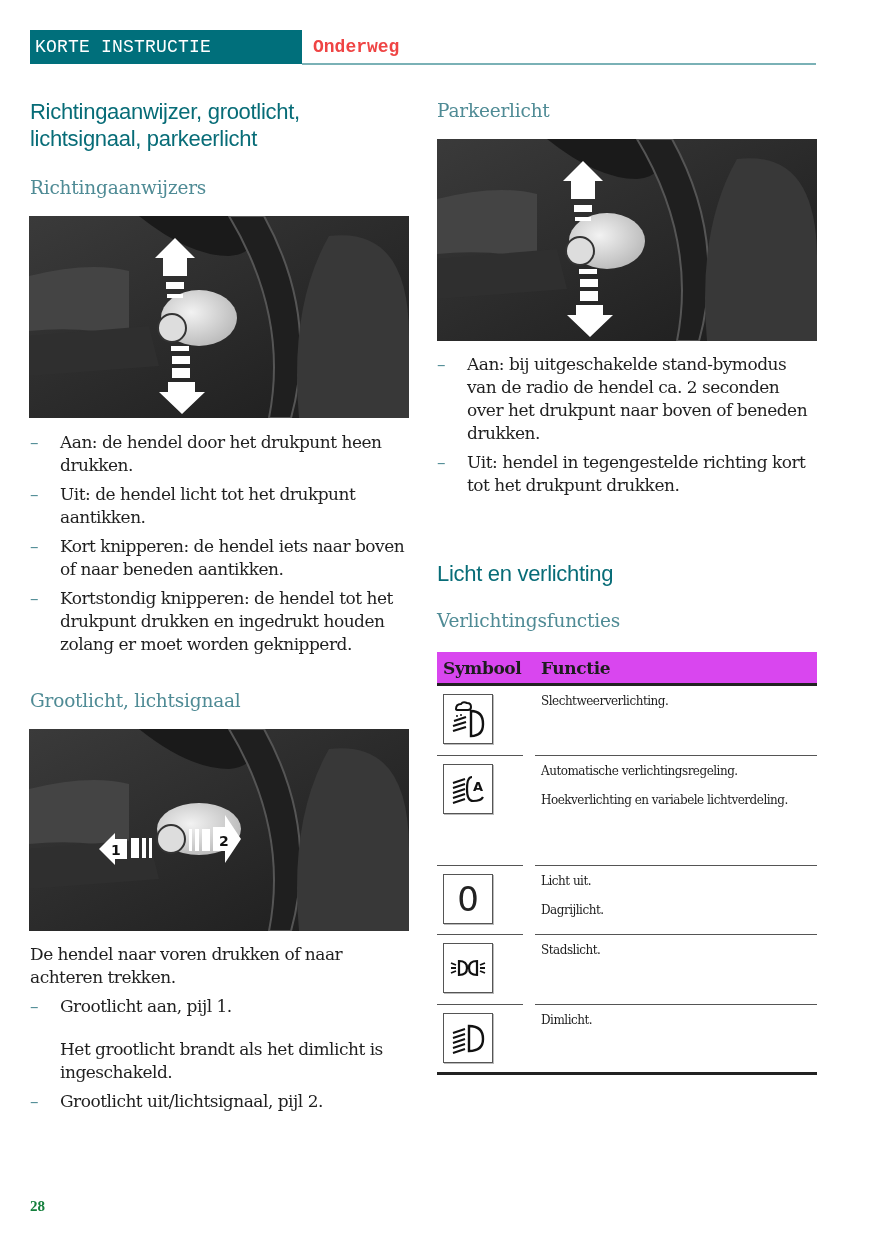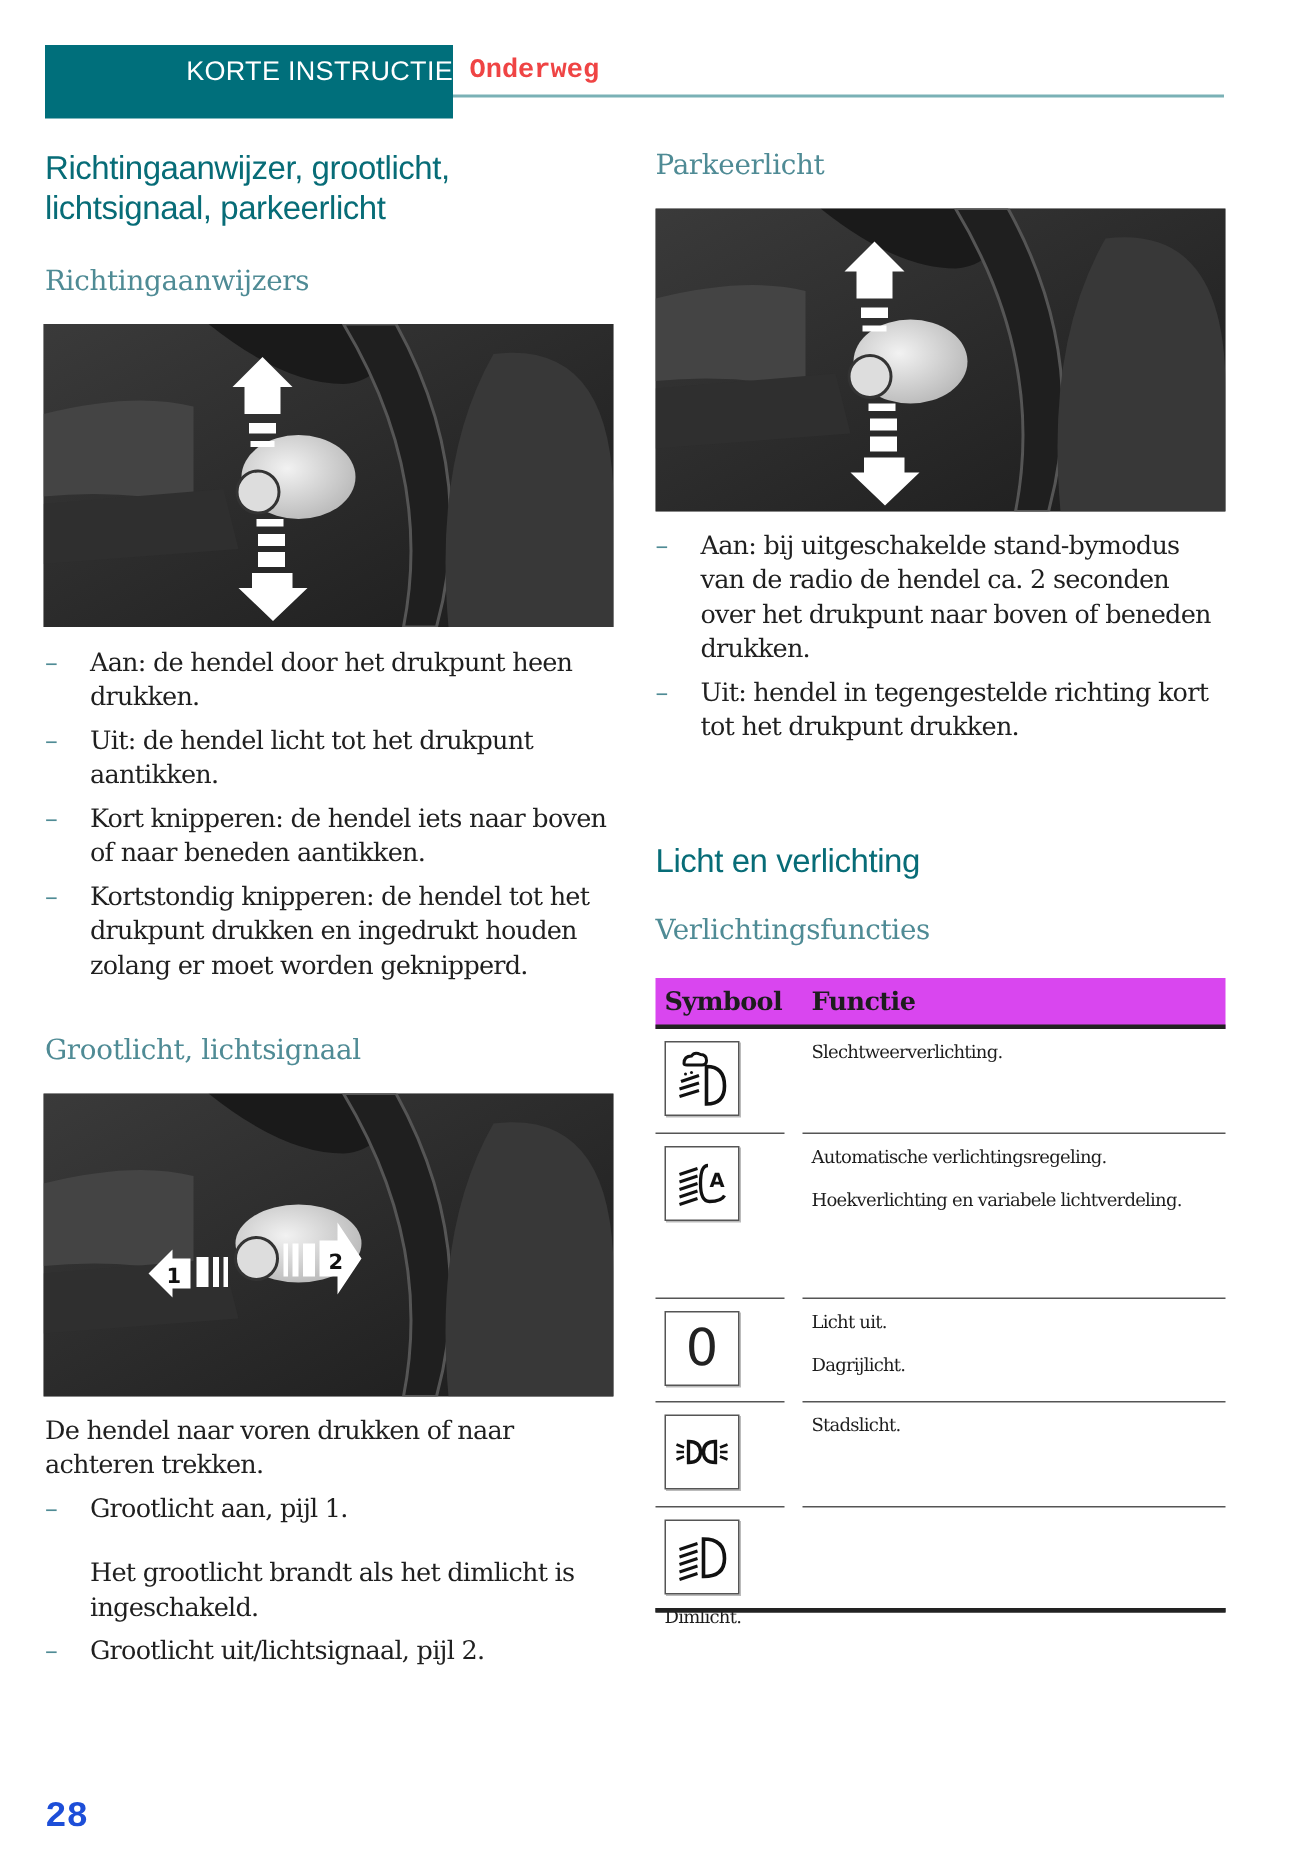--- a/index.html
+++ b/index.html
@@ -1,22 +1,22 @@
 <!DOCTYPE html>
 <html><head>
 <meta charset="utf-8">
 <style>
   * { box-sizing: border-box; margin: 0; padding: 0; }
   html, body { width: 875px; height: 1241px; background: #ffffff; overflow: hidden; }
   body { position: relative; font-family: "DejaVu Serif", "Liberation Serif", serif; color: #1d1d1d; }
 
   
   .hdr { position: absolute; left: 30px; top: 30px; width: 786px; height: 36px; }
-  .hdr-tab { position: absolute; left: 0; top: 0; width: 272px; height: 49px; background: #006f7b; color: #fff;
-             font-family: Liberation Sans, sans-serif; font-size: 18px; line-height: 34px; padding-left: 5px; letter-spacing: 0.2px; text-align: right; }
+  .hdr-tab { position: absolute; left: 0; top: 0; width: 272px; height: 34px; background: #006f7b; color: #fff;
+             font-family: Liberation Mono, monospace; font-size: 18px; line-height: 34px; padding-left: 5px; letter-spacing: 0.2px; }
   .hdr-section { position: absolute; left: 283px; top: 0; height: 34px; line-height: 34px;
                  font-family: Liberation Mono, monospace; font-size: 18px; font-weight: bold; color: #ef4444; }
   .hdr-rule { position: absolute; left: 272px; top: 33px; width: 514px; height: 2px; background: #7ab1b6; }
 
   .h1 { position: absolute; font-family: Liberation Sans, sans-serif; color: #076c77; font-size: 22px; line-height: 27px; font-weight: normal; letter-spacing: -0.3px; }
   .h2 { position: absolute; font-family: "DejaVu Serif", serif; color: #4f8b95; font-size: 18.5px; line-height: 24px; letter-spacing: -0.2px; }
 
   .photo { position: absolute; width: 380px; height: 202px; overflow: hidden; background: #2b2b2b; }
   .photo svg { display: block; }
 
@@ -32,21 +32,21 @@
   .tbl-head .c2 { padding-left: 6px; line-height: 33px; font-size: 17px; font-weight: bold; letter-spacing: -0.4px; }
   .tbl-row { display: flex; position: relative; }
   .tbl-row .c1 { width: 98px; padding: 8px 0 0 6px; }
   .tbl-row .c2 { flex: 1; padding: 4px 0 0 6px; font-size: 12px; line-height: 23px; letter-spacing: -0.5px; }
   .tbl-row .c2 p + p { margin-top: 6px; }
   .row-line-l { position: absolute; left: 0; bottom: 0; width: 86px; height: 1.5px; background: #555; }
   .row-line-r { position: absolute; left: 98px; right: 0; bottom: 0; height: 1.5px; background: #555; }
   .tbl-row.last .row-line-l, .tbl-row.last .row-line-r { height: 3px; background: #222; left: 0; width: auto; right: 0; }
   .sym { width: 50px; height: 50px; border: 1px solid #555; box-shadow: 1px 1px 0 #bbb; background: #fff; display: flex; align-items: center; justify-content: center; }
 
-  .pagenum { position: absolute; left: 30px; top: 1198px; font-family: Liberation Mono, monospace; font-size: 24px; font-weight: bold; color: #1d4ed8; }
+  .pagenum { position: absolute; left: 30px; top: 1198px; font-family: Liberation Serif, serif; font-size: 15px; font-weight: bold; color: #15803d; }
 </style>
 </head>
 <body>
 
 <div class="hdr">
   <div class="hdr-tab">KORTE INSTRUCTIE</div>
   <div class="hdr-section">Onderweg</div>
   <div class="hdr-rule"></div>
 </div>
 
@@ -231,21 +231,21 @@
         </svg>
       </div>
     </div>
     <div class="c2">
         <p>Stadslicht.</p>
       </div>
     <span class="row-line-l"></span>
       <span class="row-line-r"></span>
   </div>
 
-  <div class="tbl-row last" style="height:70px;flex-direction:column;">
+  <div class="tbl-row last" style="height:70px;">
     <div class="c1">
       <div class="sym">
         <svg width="40" height="40" viewBox="0 0 40 40">
           <path d="M5 15 l12 -4 M5 20 l12 -4 M5 25 l12 -4 M5 30 l12 -4 M5 35 l12 -4" stroke="#111" stroke-width="2"></path>
           <path d="M21 8 q14 0 14 13 q0 12 -14 12z" fill="none" stroke="#111" stroke-width="2.4"></path>
         </svg>
       </div>
     </div>
     <div class="c2">
         <p>Dimlicht.</p>

